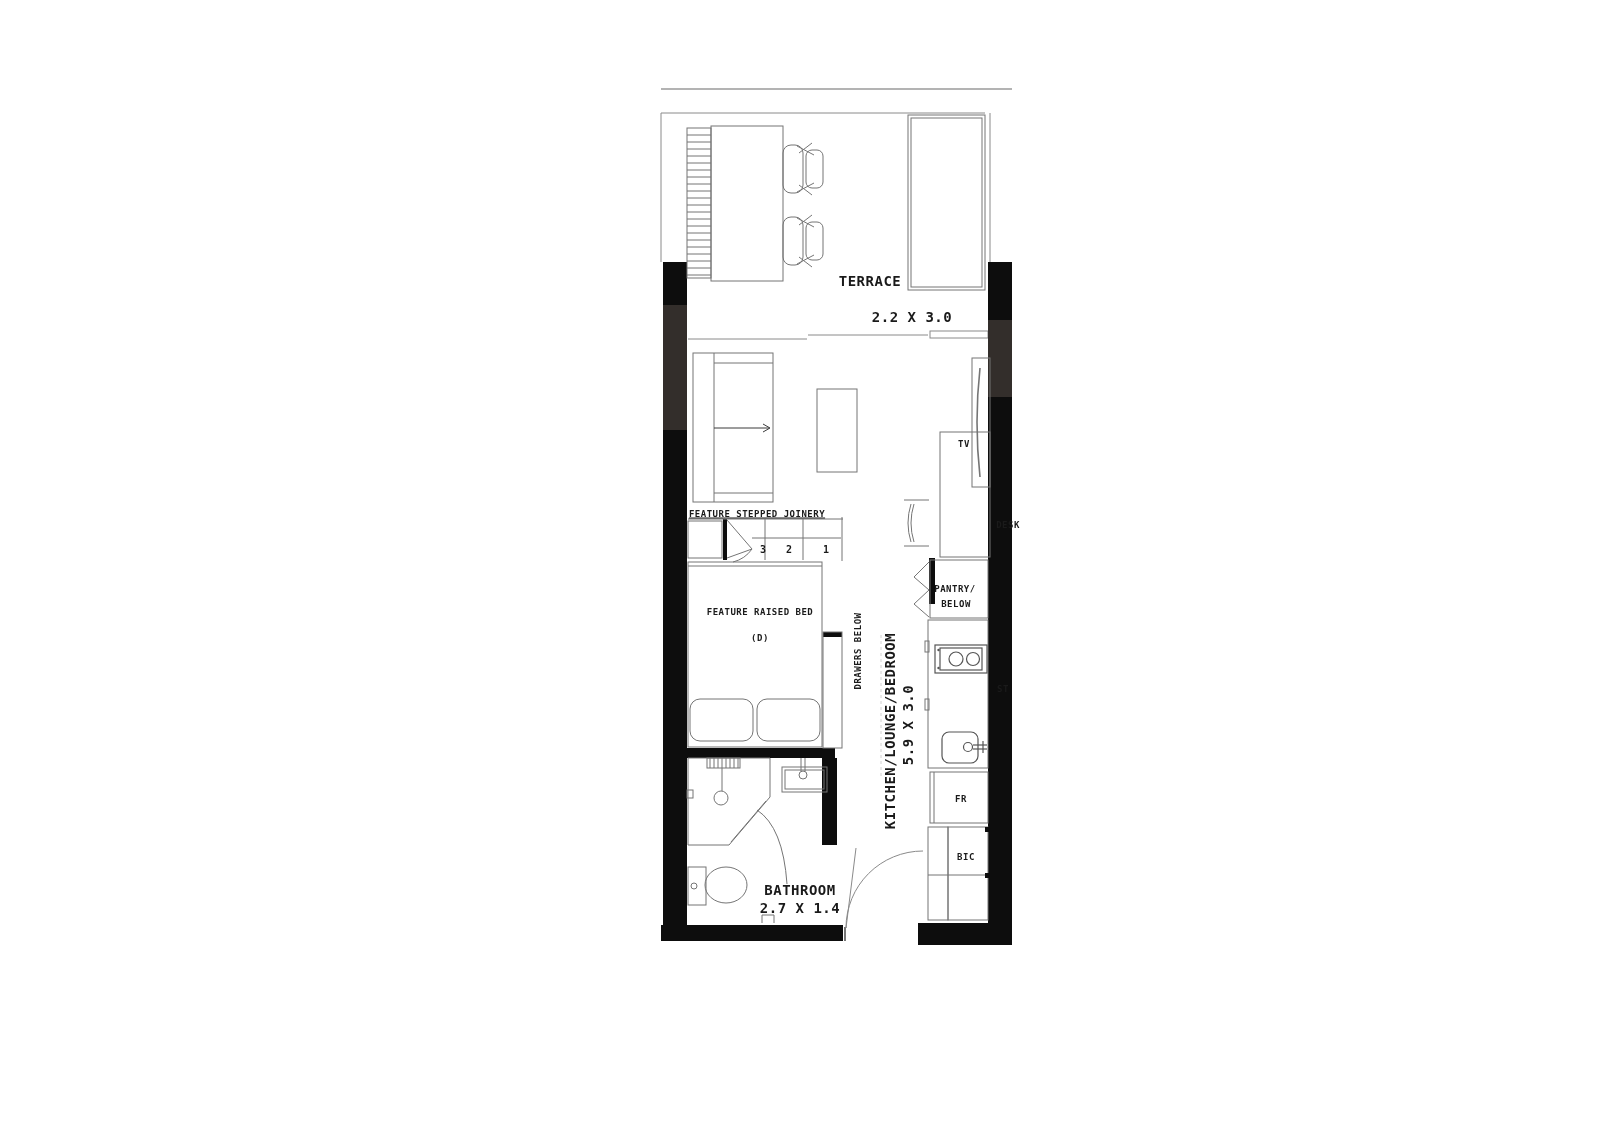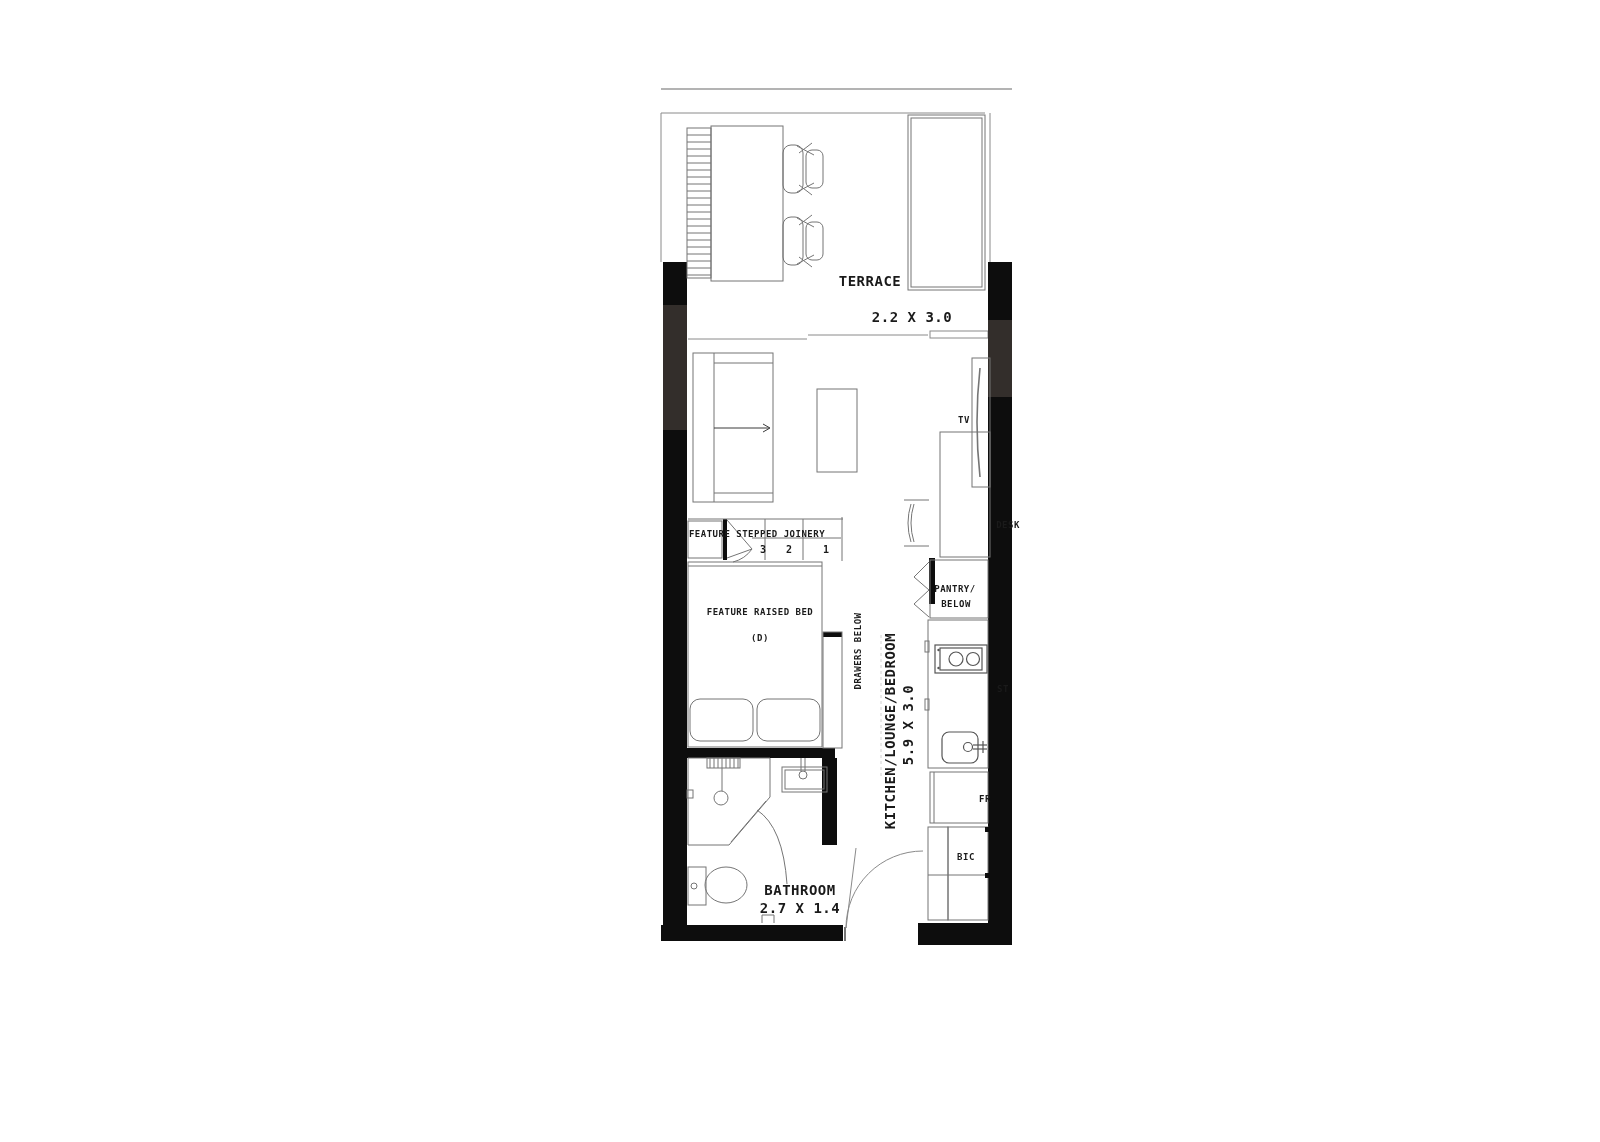--- a/index.html
+++ b/index.html
@@ -181,29 +181,29 @@
       <rect x="688" y="867" width="18" height="38"></rect>
       <circle cx="694" cy="886" r="3"></circle>
       <ellipse cx="726" cy="885" rx="21" ry="18"></ellipse>
     </g>
     <path d="M762 923 L762 915 L774 915 L774 923" stroke="#757575" fill="none"></path>
   </svg>
 
   <div class="lbl big" style="left:870px;top:281px;">TERRACE</div>
   <div class="lbl big" style="left:912px;top:296px;margin-top:21px;">2.2 X 3.0</div>
 
-  <div class="lbl small" style="left:964px;top:420px;">TV</div>
+  <div class="lbl small" style="left:964px;top:444px;">TV</div>
   <div class="lbl small" style="left:964px;top:525px;margin-left:44px;">DESK</div>
   <div class="lbl small" style="left:955px;top:589px;">PANTRY/</div>
   <div class="lbl small" style="left:956px;top:604px;">BELOW</div>
   <div class="lbl small" style="left:963px;top:689px;margin-left:40px;">ST</div>
-  <div class="lbl small" style="left:961px;top:799px;padding-left:48px;">FR</div>
+  <div class="lbl small" style="left:961px;top:799px;">FR</div>
   <div class="lbl small" style="left:966px;top:857px;">BIC</div>
 
-  <div class="lbl small" style="left:757px;top:534px;">FEATURE STEPPED JOINERY</div>
+  <div class="lbl small" style="left:757px;top:514px;text-decoration:underline;">FEATURE STEPPED JOINERY</div>
   <div class="lbl num" style="left:763px;top:550px;">3</div>
   <div class="lbl num" style="left:789px;top:550px;">2</div>
   <div class="lbl num" style="left:826px;top:550px;">1</div>
 
   <div class="lbl small" style="left:760px;top:612px;">FEATURE RAISED BED</div>
   <div class="lbl small" style="left:760px;top:638px;">(D)</div>
 
   <div class="lbl small vert" style="left:858px;top:651px;">DRAWERS BELOW</div>
   <div class="lbl big vert" style="left:890px;top:731px;">KITCHEN/LOUNGE/BEDROOM</div>
   <div class="lbl big vert" style="left:908px;top:725px;">5.9 X 3.0</div>

